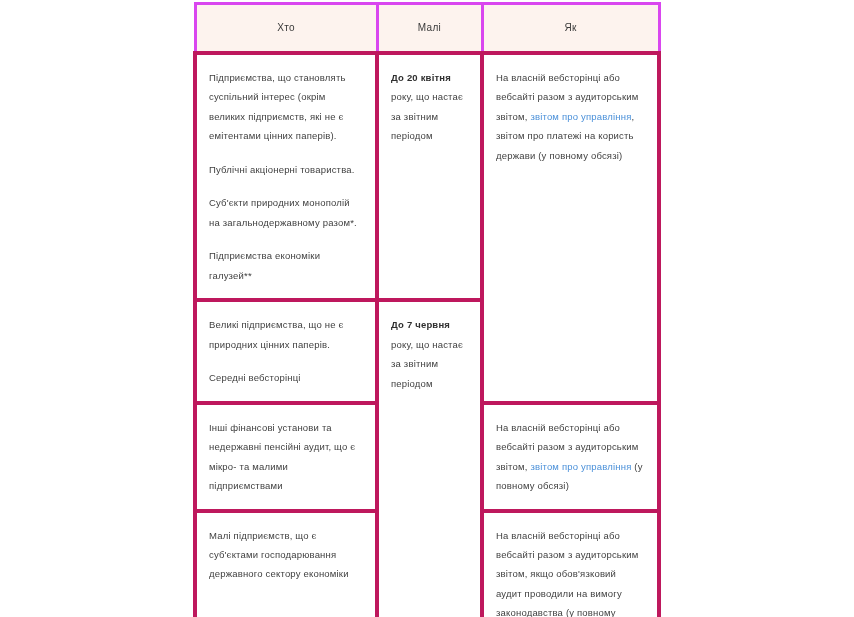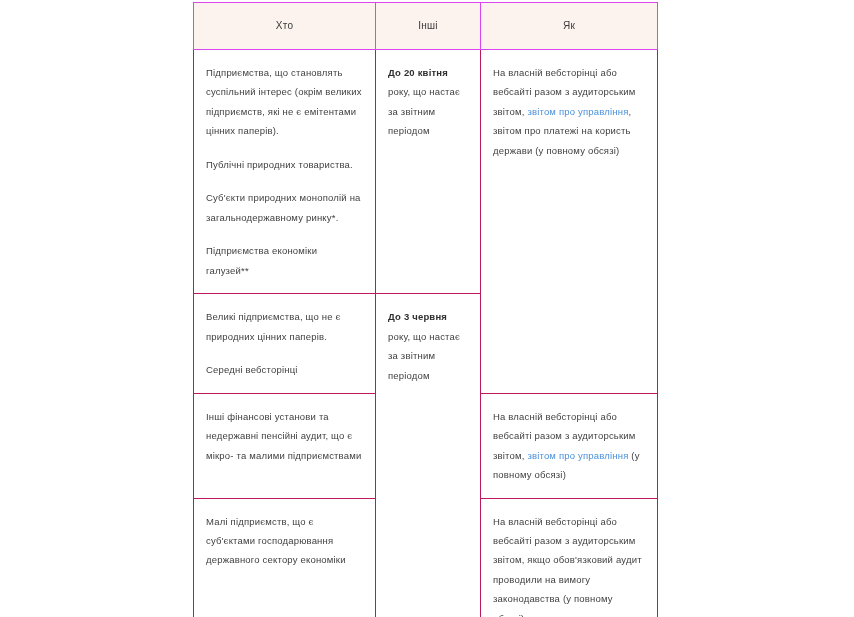--- a/index.html
+++ b/index.html
@@ -27,32 +27,32 @@
     width: 464px;
   }
   table.report-table {
     width: 464px;
     border-collapse: collapse;
     table-layout: fixed;
     background: #ffffff;
   }
   table.report-table td,
   table.report-table th {
-    border: 1px solid #be185d;
+    border: 4px solid #be185d;
     vertical-align: top;
     padding: 13px 13px 13px 12px;
     font-weight: normal;
     font-size: 9.5px;
     line-height: 2.05;
     color: #3f3f3f;
     letter-spacing: 0.02em;
   }
   table.report-table thead th {
     background: #fdf3ee;
-    border: 1px solid #d946ef;
+    border: 3px solid #d946ef;
     text-align: center;
     vertical-align: middle;
     height: 34px;
     padding: 6px 12px;
     font-size: 10px;
     color: #3a3a3a;
     letter-spacing: 0.03em;
   }
   col.c-who   { width: 182px; }
   col.c-when  { width: 105px; }
@@ -81,48 +81,48 @@
   <div class="table-wrap">
     <table class="report-table">
       <colgroup>
         <col class="c-who">
         <col class="c-when">
         <col class="c-how">
       </colgroup>
       <thead>
         <tr>
           <th>Хто</th>
-          <th>Інші</th>
+          <th>Малі</th>
           <th>Як</th>
         </tr>
       </thead>
       <tbody>
 
         <tr>
           <td>
             <p class="cell-p">Підприємства, що становлять суспільний інтерес (окрім великих підприємств, які не є емітентами цінних паперів).</p>
-            <p class="cell-p">Публічні природних товариства.</p>
-            <p class="cell-p">Суб'єкти природних монополій на загальнодержавному ринку*.</p>
+            <p class="cell-p">Публічні акціонерні товариства.</p>
+            <p class="cell-p">Суб'єкти природних монополій на загальнодержавному разом*.</p>
             <p class="cell-p">Підприємства економіки галузей**</p>
           </td>
           <td>
             <p class="cell-p"><span class="strong-date">До 20 квітня</span><span> року, що настає за звітним періодом</span></p>
           </td>
           <td rowspan="2">
             <p class="cell-p"><span>На власній вебсторінці або вебсайті разом з аудиторським звітом, </span><span class="inline-link">звітом про управління</span><span>, звітом про платежі на користь держави (у повному обсязі)</span></p>
           </td>
         </tr>
 
         <tr>
           <td>
             <p class="cell-p">Великі підприємства, що не є природних цінних паперів.</p>
             <p class="cell-p">Середні вебсторінці</p>
           </td>
           <td rowspan="3">
-            <p class="cell-p"><span class="strong-date">До 3 червня</span><span> року, що настає за звітним періодом</span></p>
+            <p class="cell-p"><span class="strong-date">До 7 червня</span><span> року, що настає за звітним періодом</span></p>
           </td>
         </tr>
 
         <tr>
           <td>
             <p class="cell-p">Інші фінансові установи та недержавні пенсійні аудит, що є мікро- та малими підприємствами</p>
           </td>
           <td>
             <p class="cell-p"><span>На власній вебсторінці або вебсайті разом з аудиторським звітом, </span><span class="inline-link">звітом про управління</span><span> (у повному обсязі)</span></p>
           </td>

